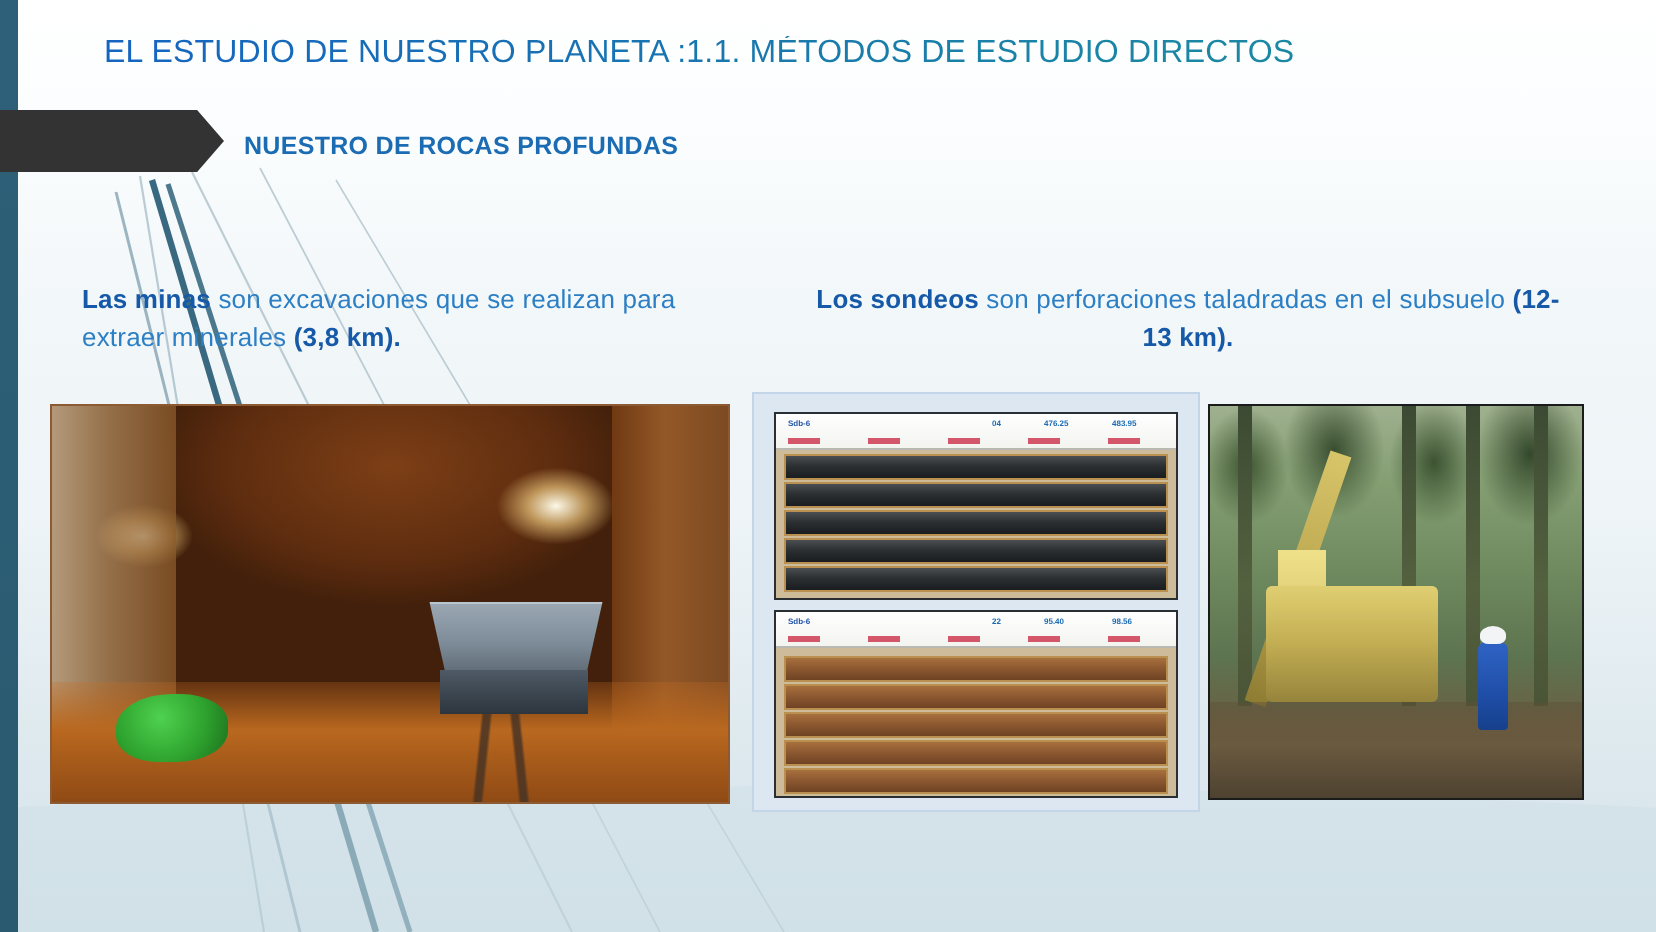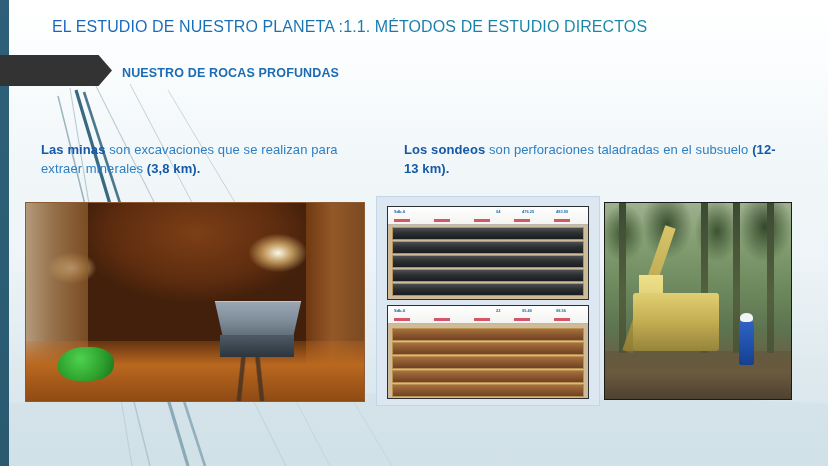--- a/index.html
+++ b/index.html
@@ -85,21 +85,21 @@
   .para {
     position: absolute;
     font-size: 13px;
     line-height: 19px;
     color: #2c7fc4;
     letter-spacing: 0.1px;
   }
   .para b { color: #1559a8; font-weight: bold; }
 
   #para-left  { left: 25px;  top: 140px; width: 320px; margin-left: 16px; }
-  #para-right { left: 404px; top: 140px; width: 380px; }
+  #para-right { left: 404px; top: 140px; width: 380px; text-align: center; }
 
   
   .frame {
     position: absolute;
     overflow: hidden;
     background: #000;
   }
 
   
   #img-mine {

